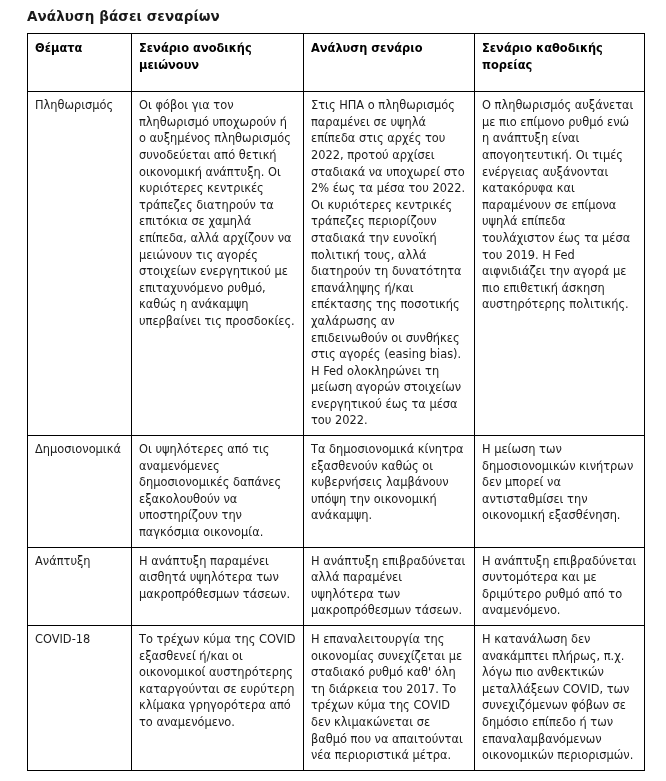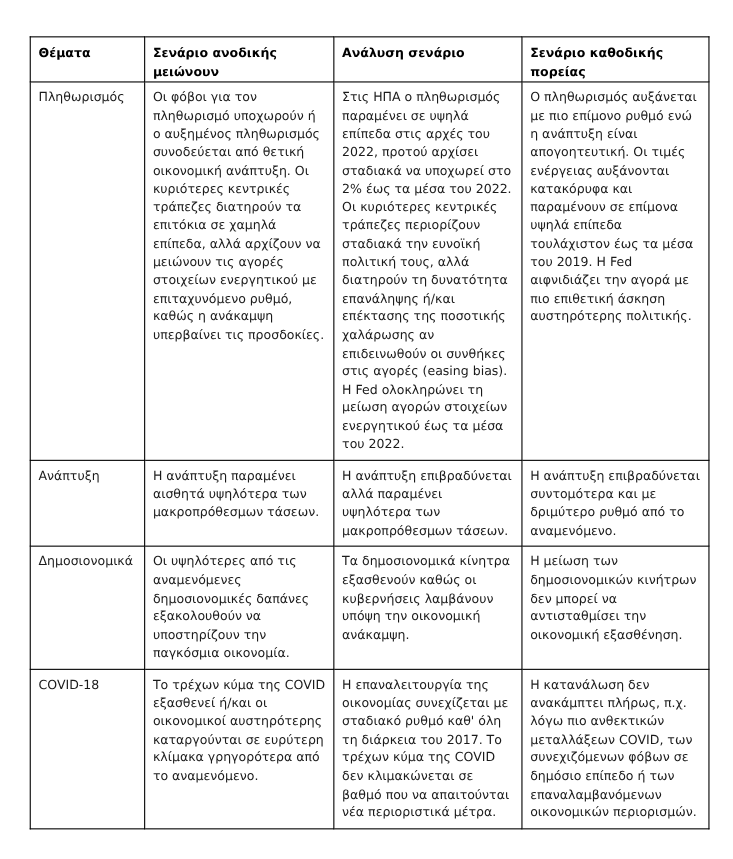--- a/index.html
+++ b/index.html
@@ -59,32 +59,33 @@
     line-height: 16.6px;
     color: #1b1b1b;
     word-wrap: break-word;
     overflow-wrap: break-word;
     hyphens: none;
   }
   table.scenario-table th {
     font-weight: bold;
     color: #000000;
     padding-top: 6px;
-    padding-bottom: 1px;
+    padding-bottom: 18px;
   }
   td.topic-cell {
     font-weight: normal;
     margin-top: 48px;
   }
 </style>
 </head>
 <body>
 
 <div class="page">
 
+  <div class="doc-title">Ανάλυση βάσει σεναρίων</div>
 
   <div class="table-wrap">
     <table class="scenario-table">
       <colgroup>
         <col class="c0">
           <col class="c1">
           <col class="c2">
           <col class="c3">
       </colgroup>
       <thead>
@@ -96,30 +97,30 @@
         </tr>
       </thead>
       <tbody>
         <tr>
           <td class="topic-cell">Πληθωρισμός</td>
           <td>Οι φόβοι για τον πληθωρισμό υποχωρούν ή ο αυξημένος πληθωρισμός συνοδεύεται από θετική οικονομική ανάπτυξη. Οι κυριότερες κεντρικές τράπεζες διατηρούν τα επιτόκια σε χαμηλά επίπεδα, αλλά αρχίζουν να μειώνουν τις αγορές στοιχείων ενεργητικού με επιταχυνόμενο ρυθμό, καθώς η ανάκαμψη υπερβαίνει τις προσδοκίες.</td>
           <td>Στις ΗΠΑ ο πληθωρισμός παραμένει σε υψηλά επίπεδα στις αρχές του 2022, προτού αρχίσει σταδιακά να υποχωρεί στο 2% έως τα μέσα του 2022. Οι κυριότερες κεντρικές τράπεζες περιορίζουν σταδιακά την ευνοϊκή πολιτική τους, αλλά διατηρούν τη δυνατότητα επανάληψης ή/και επέκτασης της ποσοτικής χαλάρωσης αν επιδεινωθούν οι συνθήκες στις αγορές (easing bias). Η Fed ολοκληρώνει τη μείωση αγορών στοιχείων ενεργητικού έως τα μέσα του 2022.</td>
           <td>Ο πληθωρισμός αυξάνεται με πιο επίμονο ρυθμό ενώ η ανάπτυξη είναι απογοητευτική. Οι τιμές ενέργειας αυξάνονται κατακόρυφα και παραμένουν σε επίμονα υψηλά επίπεδα τουλάχιστον έως τα μέσα του 2019. Η Fed αιφνιδιάζει την αγορά με πιο επιθετική άσκηση αυστηρότερης πολιτικής.</td>
         </tr>
         <tr>
+          <td class="topic-cell">Δημοσιονομικά</td>
+          <td>Οι υψηλότερες από τις αναμενόμενες δημοσιονομικές δαπάνες εξακολουθούν να υποστηρίζουν την παγκόσμια οικονομία.</td>
+          <td>Τα δημοσιονομικά κίνητρα εξασθενούν καθώς οι κυβερνήσεις λαμβάνουν υπόψη την οικονομική ανάκαμψη.</td>
+          <td>Η μείωση των δημοσιονομικών κινήτρων δεν μπορεί να αντισταθμίσει την οικονομική εξασθένηση.</td>
+        </tr>
+        <tr>
           <td class="topic-cell">Ανάπτυξη</td>
           <td>Η ανάπτυξη παραμένει αισθητά υψηλότερα των μακροπρόθεσμων τάσεων.</td>
           <td>Η ανάπτυξη επιβραδύνεται αλλά παραμένει υψηλότερα των μακροπρόθεσμων τάσεων.</td>
           <td>Η ανάπτυξη επιβραδύνεται συντομότερα και με δριμύτερο ρυθμό από το αναμενόμενο.</td>
-        </tr>
-        <tr>
-          <td class="topic-cell">Δημοσιονομικά</td>
-          <td>Οι υψηλότερες από τις αναμενόμενες δημοσιονομικές δαπάνες εξακολουθούν να υποστηρίζουν την παγκόσμια οικονομία.</td>
-          <td>Τα δημοσιονομικά κίνητρα εξασθενούν καθώς οι κυβερνήσεις λαμβάνουν υπόψη την οικονομική ανάκαμψη.</td>
-          <td>Η μείωση των δημοσιονομικών κινήτρων δεν μπορεί να αντισταθμίσει την οικονομική εξασθένηση.</td>
         </tr>
         <tr>
           <td class="topic-cell">COVID-18</td>
           <td>Το τρέχων κύμα της COVID εξασθενεί ή/και οι οικονομικοί αυστηρότερης καταργούνται σε ευρύτερη κλίμακα γρηγορότερα από το αναμενόμενο.</td>
           <td>Η επαναλειτουργία της οικονομίας συνεχίζεται με σταδιακό ρυθμό καθ' όλη τη διάρκεια του 2017. Το τρέχων κύμα της COVID δεν κλιμακώνεται σε βαθμό που να απαιτούνται νέα περιοριστικά μέτρα.</td>
           <td>Η κατανάλωση δεν ανακάμπτει πλήρως, π.χ. λόγω πιο ανθεκτικών μεταλλάξεων COVID, των συνεχιζόμενων φόβων σε δημόσιο επίπεδο ή των επαναλαμβανόμενων οικονομικών περιορισμών.</td>
         </tr>
       </tbody>
     </table>
   </div>

